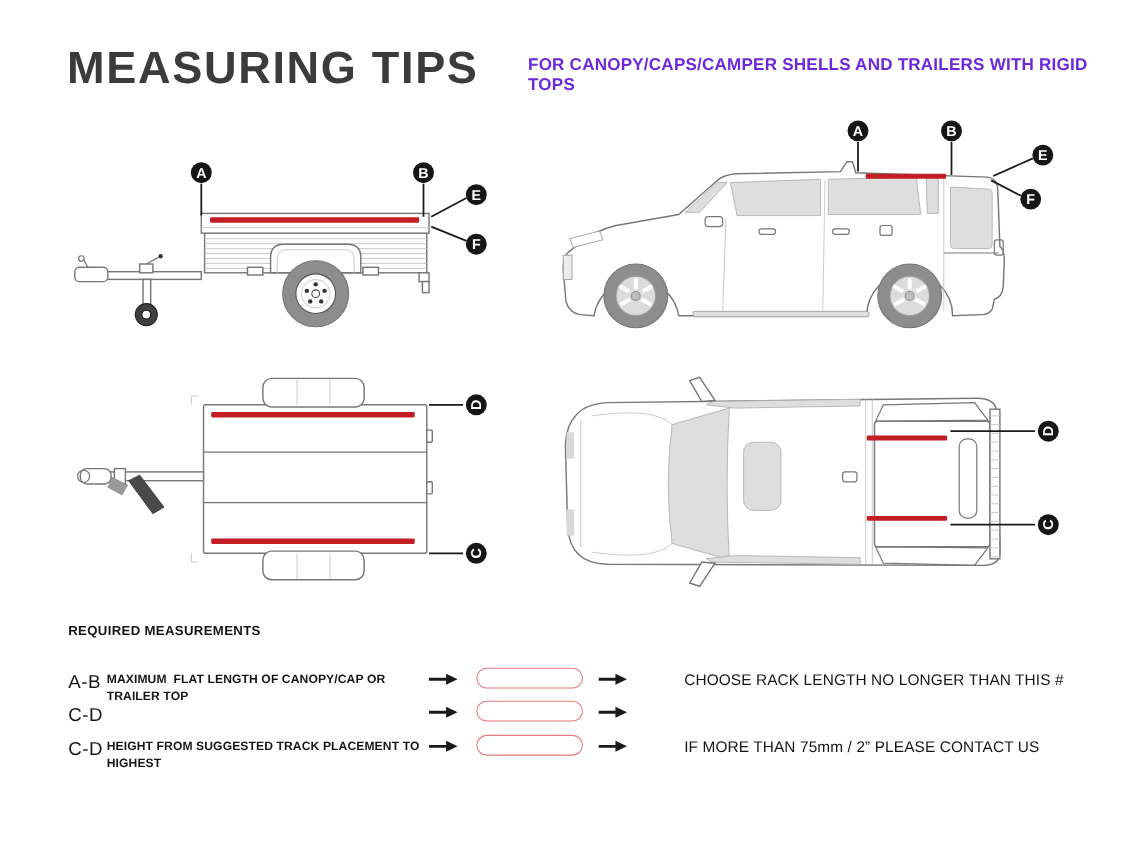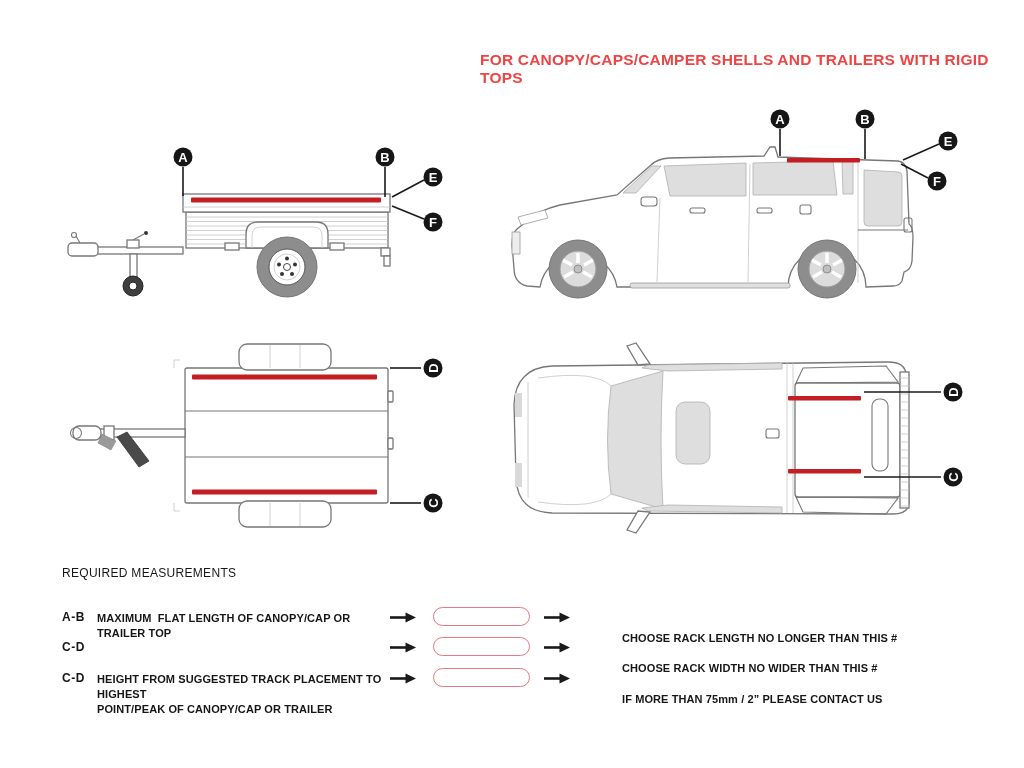--- a/index.html
+++ b/index.html
@@ -4,54 +4,55 @@
 <style>
   :root{
     --track-red:#c41e25; --note-red:#e32228; --pill-border:#e4797f;
     --title-gray:#3b3b3c; --line-gray:#8a8a8a;
   }
   html,body{margin:0;padding:0;background:#fff;}
   .canvas{position:relative;width:1024px;height:768px;background:#fff;overflow:hidden;
           font-family:"Liberation Sans",sans-serif;color:#161616;}
   .abs{position:absolute;}
   .title{left:61px;top:38px;font-size:41px;font-weight:800;letter-spacing:1.5px;color:var(--title-gray);}
-  .subtitle{left:480px;top:51px;font-size:15.5px;font-weight:700;color:#ef4444;letter-spacing:0.2px;}
+  .subtitle{left:480px;top:51px;font-size:15.5px;font-weight:700;color:#6d28d9;letter-spacing:0.2px;}
   .diagram{position:absolute;}
   
   .o1{fill:#fff;stroke:#777;stroke-width:1.3;}
   .o1t{fill:none;stroke:#777;stroke-width:1.1;}
   .o2{fill:none;stroke:#c4c4c4;stroke-width:0.8;}
   .glass{fill:#dedede;stroke:#b0b0b0;stroke-width:0.8;}
   .tire{fill:#8d8d8d;stroke:#757575;stroke-width:1;}
   .rim{fill:#dcdcdc;stroke:#9a9a9a;stroke-width:1;}
   .track-line{fill:var(--track-red);}
   .leader{stroke:#1a1a1a;stroke-width:1.6;fill:none;}
   .marker-dot{fill:#161616;}
   .marker-label{fill:#fff;font-weight:700;font-size:13px;text-anchor:middle;
                 font-family:"Liberation Sans",sans-serif;}
   
-  .req-head{left:62px;top:566px;font-size:12px;font-weight:400;letter-spacing:0.3px;}
+  .req-head{left:62px;top:566px;font-size:12px;font-weight:700;letter-spacing:0.3px;}
   .req-note{left:207px;top:566px;font-size:11.5px;font-weight:700;letter-spacing:0.3px;color:var(--note-red);}
   .mrow{position:absolute;left:0;width:1024px;height:34px;}
   .mrow > *{position:absolute;}
-  .mcode{left:62px;top:0;font-size:12px;font-weight:700;letter-spacing:0.5px;}
+  .mcode{left:62px;top:0;font-size:17px;font-weight:400;letter-spacing:0.5px;}
   .mdesc{left:97px;top:0.5px;width:300px;font-size:11px;font-weight:700;line-height:15px;letter-spacing:0.1px;}
-  .mresult{left:622px;top:0.5px;width:390px;font-size:11px;font-weight:700;line-height:15px;letter-spacing:0.1px;margin-top:20px;}
+  .mresult{left:622px;top:0.5px;width:390px;font-size:14px;font-weight:400;line-height:15px;letter-spacing:0.1px;}
   .mdesc span,.mresult span{display:block;}
   .arr{top:2px;}
   .arr.a1{left:390px;} .arr.a2{left:544px;}
   .pill{left:433px;top:-3px;width:97px;height:19px;border:1.6px solid var(--pill-border);
         border-radius:11px;background:#fff;box-sizing:border-box;}
   .footnote{left:96px;top:724px;font-size:10.5px;font-weight:700;letter-spacing:0.2px;color:#111;}
 </style>
 </head>
 <body>
 
 <div class="canvas">
 
+  <div class="abs title">MEASURING TIPS</div>
   <div class="abs subtitle">FOR CANOPY/CAPS/CAMPER SHELLS AND TRAILERS WITH RIGID TOPS</div>
 
   <svg class="diagram" style="left:55px;top:100px" width="420" height="215" viewBox="55 100 420 215">
 
     <g>
       <rect class="o1" x="186" y="212" width="202" height="36"></rect>
       <path class="o2" d="M186 217H388M186 221.5H388M186 226H388M186 230.5H388M186 235H388M186 239.5H388M186 244H388"></path>
       <rect class="o1" x="183" y="194" width="207" height="18"></rect>
       <path class="o2" d="M183 207H390"></path>
       <rect class="track-line" x="191" y="197.5" width="190" height="5" rx="1"></rect>
@@ -267,31 +268,26 @@
     <div class="mcode">C-D</div>
     <svg class="arr a1" width="26" height="11" viewBox="0 0 26 11">
       <line x1="0" y1="5.5" x2="17" y2="5.5" stroke="#1a1a1a" stroke-width="2.6"></line>
       <polygon points="15.5,0.5 26,5.5 15.5,10.5" fill="#1a1a1a"></polygon>
     </svg>
     <div class="pill"></div>
     <svg class="arr a2" width="26" height="11" viewBox="0 0 26 11">
       <line x1="0" y1="5.5" x2="17" y2="5.5" stroke="#1a1a1a" stroke-width="2.6"></line>
       <polygon points="15.5,0.5 26,5.5 15.5,10.5" fill="#1a1a1a"></polygon>
     </svg>
-    <div class="mresult">
-      <span>CHOOSE RACK WIDTH NO WIDER THAN THIS #</span>
-      <span></span>
-    </div>
   </div>
 
   <div class="mrow" style="top:671px">
     <div class="mcode">C-D</div>
     <div class="mdesc">
       <span>HEIGHT FROM SUGGESTED TRACK PLACEMENT TO HIGHEST</span>
-      <span>POINT/PEAK OF CANOPY/CAP OR TRAILER</span>
     </div>
     <svg class="arr a1" width="26" height="11" viewBox="0 0 26 11">
       <line x1="0" y1="5.5" x2="17" y2="5.5" stroke="#1a1a1a" stroke-width="2.6"></line>
       <polygon points="15.5,0.5 26,5.5 15.5,10.5" fill="#1a1a1a"></polygon>
     </svg>
     <div class="pill"></div>
     <svg class="arr a2" width="26" height="11" viewBox="0 0 26 11">
       <line x1="0" y1="5.5" x2="17" y2="5.5" stroke="#1a1a1a" stroke-width="2.6"></line>
       <polygon points="15.5,0.5 26,5.5 15.5,10.5" fill="#1a1a1a"></polygon>
     </svg>

